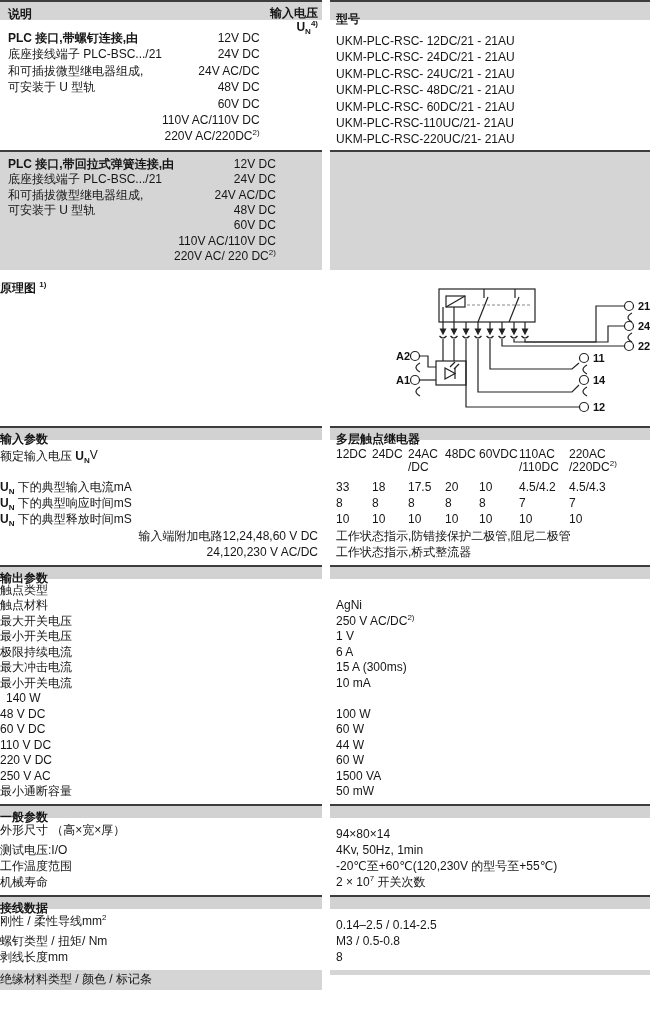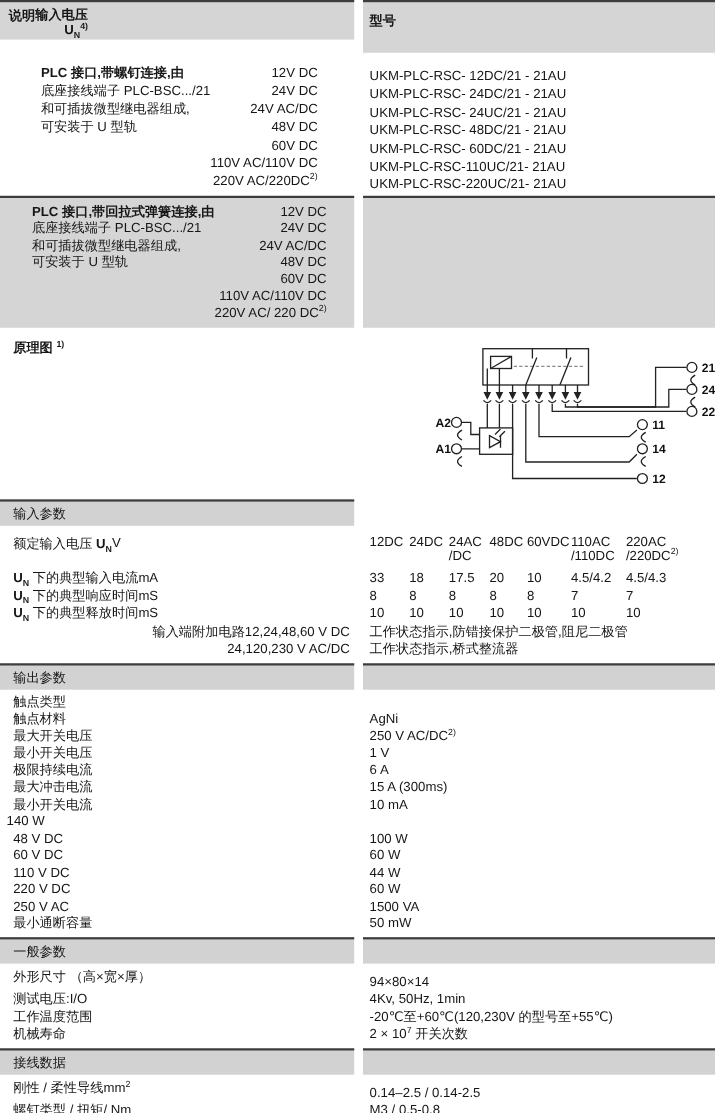--- a/index.html
+++ b/index.html
@@ -8,50 +8,50 @@
     --d:#3d3d3d;      
   }
   *{box-sizing:border-box;margin:0;padding:0}
   html,body{background:#fff}
   body{
     width:650px;min-height:1012px;margin:0 auto;
     font-family:"Liberation Sans","DejaVu Sans",sans-serif;
     font-size:12px;color:#161616;
   }
   .row{display:grid;grid-template-columns:322px 320px;column-gap:8px}
-  .lc{padding-left:12px}
+  .lc{padding-left:0}
   .rc{padding-left:6px}
   .b{font-weight:700}
   sup{font-size:8px;line-height:0;vertical-align:super}
   sub{font-size:8px;line-height:0;vertical-align:sub}
 
   
   .hdr .lc,.hdr .rc{background:var(--g);border-top:2px solid var(--d)}
-  .hdr .lc{height:36px;display:flex;padding:4px 4px 0 8px}
-  .hdr .rc{height:48px;padding-top:9px;font-weight:700}
+  .hdr .lc{height:20px;display:flex;justify-content:space-between;padding:4px 4px 0 8px}
+  .hdr .rc{height:20px;padding-top:9px;font-weight:700}
   .vt{text-align:right;line-height:14px;font-weight:700}
 
   
-  .pblock .lc{display:flex;justify-content:center;padding:5px 4px 5px 8px}
+  .pblock .lc{display:flex;justify-content:flex-start;padding:5px 4px 5px 8px}
   .desc{line-height:16.4px;white-space:nowrap}
   .volts{text-align:right;line-height:16.4px;white-space:nowrap}
   .models{font-weight:400;line-height:16.4px;padding-top:8px;white-space:nowrap}
   .pblock2 .lc,.pblock2 .rc{background:var(--g);border-top:2px solid var(--d)}
   .pblock2 .desc,.pblock2 .volts{line-height:15.4px}
   .gap5{height:5px}
 
   
   .schem{margin-top:2px}
   .schem .lc{padding-top:8px;font-weight:700}
   .schem .rc{height:150px}
   .schem svg{display:block}
 
   
   .sbar{margin-top:4px}
-  .sbar .lc,.sbar .rc{background:var(--bar);border-top:2px solid var(--d);height:24px;padding-top:3px;font-weight:400}
+  .sbar .lc,.sbar .rc{background:var(--bar);border-top:2px solid var(--d);height:14px;padding-top:3px;font-weight:700}
 
   
   .pr .lc{display:flex;justify-content:flex-start;padding-right:4px}
   .mid{text-align:right;white-space:nowrap}
   .lh16{line-height:16.3px}
   .lh155{line-height:15.5px}
   .pr-first{padding-top:4px}
 
   
   .mx{display:grid;grid-template-columns:36px 36px 37px 34px 40px 50px 64px}
@@ -244,20 +244,21 @@
         <text x="257" y="90">11</text>
         <text x="257" y="112">14</text>
         <text x="257" y="139">12</text>
       </g>
     </svg>
   </div>
 </div>
 
 <div class="row sbar">
   <div class="lc">输入参数</div>
+  <div class="rc">多层触点继电器</div>
 </div>
 
 <div class="row pr pr-first">
   <div class="lc" style="padding-top:4px">
     <span><span>额定输入电压 </span><span class="b"><span>U</span><sub>N</sub></span></span>
     <span class="mid">V</span>
   </div>
   <div class="rc mx mxh">
     <div><span>12DC</span></div>
     <div><span>24DC</span></div>

